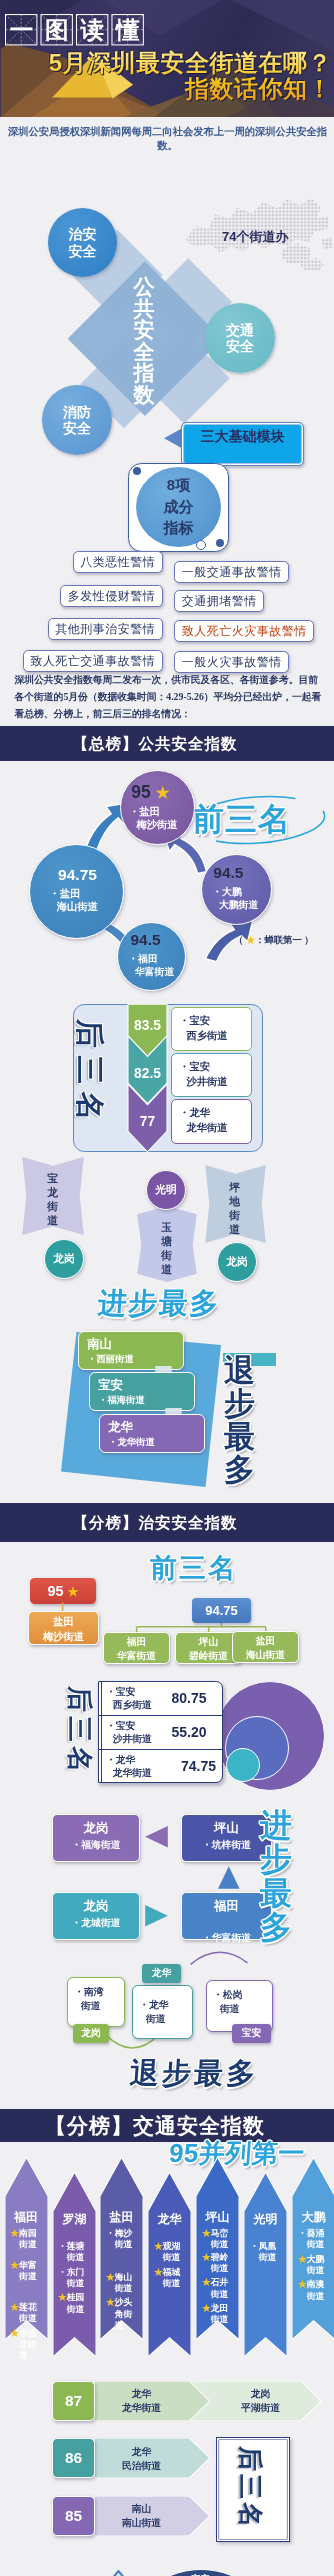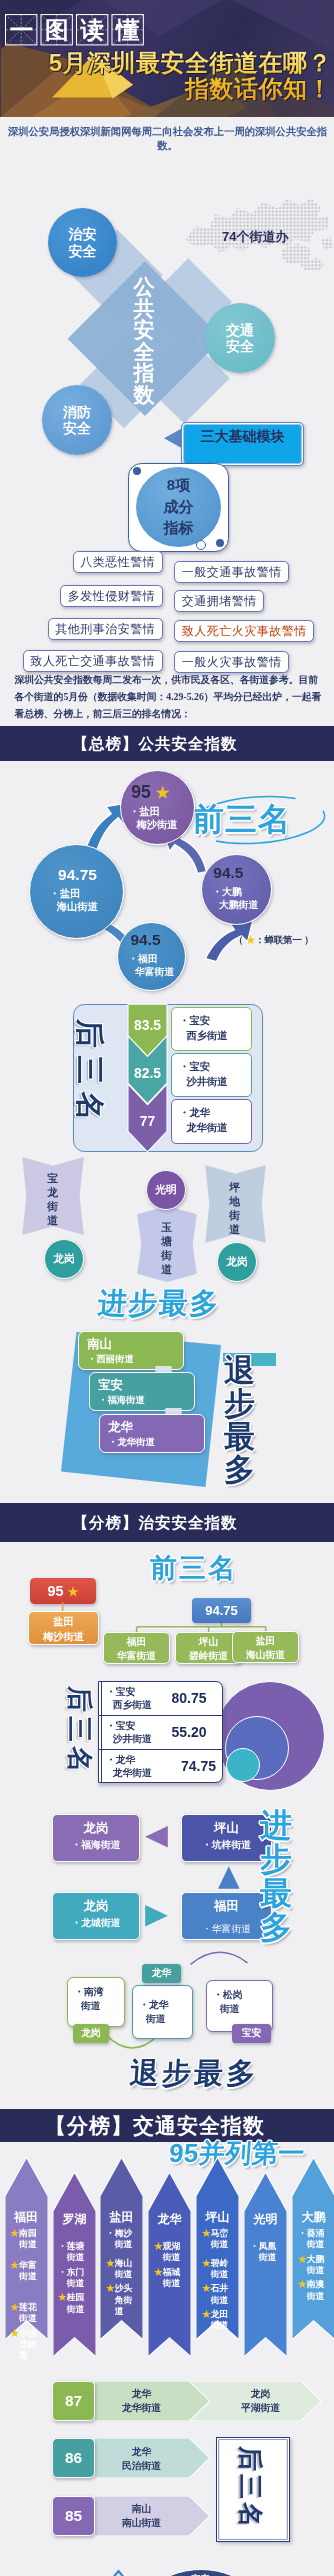--- a/index.html
+++ b/index.html
@@ -230,21 +230,21 @@
 <div class="abs sh" style="left:52px;top:1814px;width:88px;height:48px;background:#8a6cb4;border:1.5px solid #fff;border-radius:5.2px;box-sizing:border-box;text-align:center;color:#fff">
       <div style="font-size:12.4px;font-weight:bold;margin-top:5.2px">龙岗</div>
       <div style="font-size:9.8px;font-weight:bold;margin-top:2.1px">・福海街道</div>
     </div>
 <div class="abs sh" style="left:181px;top:1814px;width:91px;height:48px;background:#4a55a8;border:1.5px solid #fff;border-radius:5.2px;box-sizing:border-box;text-align:center;color:#fff">
       <div style="font-size:12.4px;font-weight:bold;margin-top:5.2px">坪山</div>
       <div style="font-size:9.8px;font-weight:bold;margin-top:2.1px">・坑梓街道</div>
     </div>
 <div class="abs sh" style="left:181px;top:1892px;width:91px;height:48px;background:#4a82c8;border:1.5px solid #fff;border-radius:5.2px;box-sizing:border-box;text-align:center;color:#fff">
       <div style="font-size:12.4px;font-weight:bold;margin-top:5.2px">福田</div>
-      <div style="font-size:9.8px;font-weight:normal;margin-top:8px">・华富街道</div>
+      <div style="font-size:9.8px;font-weight:bold;margin-top:17px">・华富街道</div>
     </div>
 <div class="abs sh" style="left:52px;top:1892px;width:88px;height:48px;background:#42aabe;border:1.5px solid #fff;border-radius:5.2px;box-sizing:border-box;text-align:center;color:#fff">
       <div style="font-size:12.4px;font-weight:bold;margin-top:5.2px">龙岗</div>
       <div style="font-size:9.8px;font-weight:bold;margin-top:2.1px">・龙城街道</div>
     </div>
 <svg class="abs" style="left:145px;top:1826px" width="23" height="21.6" viewBox="0 0 44 42">
       <polygon points="44,0 44,42 0,21" fill="#8a6cb4"></polygon>
     </svg>
 <svg class="abs" style="left:218px;top:1866px" width="21.6" height="23" viewBox="0 0 42 44">
       <polygon points="0,44 42,44 21,0" fill="#4a7fc8"></polygon>
@@ -287,38 +287,38 @@
 <div class="abs" style="left:58px;top:2241px;width:36px;font-size:8.8px;font-weight:bold;color:#fff;line-height:11.3px;text-indent:-8.8px;padding-left:8.8px">
       <div style="margin-bottom:3.1px">・莲塘<br>街道</div>
       <div style="margin-bottom:3.1px">・东门<br>街道</div>
       <div style="margin-bottom:3.1px"><span style="color:#f5c321">★</span>桂园<br>街道</div>
     </div>
 <svg class="abs" style="left:100px;top:2157px" width="43" height="183" viewBox="0 0 84 356">
       <polygon points="42,0 84,76 84,356 42,319 0,356 0,76" fill="#5a5ca8" stroke="#fff" stroke-width="2"></polygon>
     </svg>
 <div class="abs" style="left:100px;top:2209px;width:43px;text-align:center;font-size:12px;font-weight:bold;color:#fff">盐田</div>
 <div class="abs" style="left:106px;top:2228px;width:36px;font-size:8.8px;font-weight:bold;color:#fff;line-height:11.3px;text-indent:-8.8px;padding-left:8.8px">
-      <div style="margin-bottom:7px">・梅沙<br>街道</div>
+      <div style="margin-bottom:21px">・梅沙<br>街道</div>
       <div style="margin-bottom:3.1px"><span style="color:#f5c321">★</span>海山<br>街道</div>
       <div style="margin-bottom:3.1px"><span style="color:#f5c321">★</span>沙头<br>角街<br>道</div>
     </div>
 <svg class="abs" style="left:148px;top:2172px" width="43" height="185" viewBox="0 0 84 360">
       <polygon points="42,0 84,76 84,360 42,323 0,360 0,76" fill="#4a5cb8" stroke="#fff" stroke-width="2"></polygon>
     </svg>
 <div class="abs" style="left:148px;top:2211px;width:43px;text-align:center;font-size:12px;font-weight:bold;color:#fff">龙华</div>
 <div class="abs" style="left:154px;top:2241px;width:36px;font-size:8.8px;font-weight:bold;color:#fff;line-height:11.3px;text-indent:-8.8px;padding-left:8.8px">
       <div style="margin-bottom:3.1px"><span style="color:#f5c321">★</span>观湖<br>街道</div>
       <div style="margin-bottom:3.1px"><span style="color:#f5c321">★</span>福城<br>街道</div>
     </div>
 <svg class="abs" style="left:196px;top:2157px" width="43" height="183" viewBox="0 0 84 356">
       <polygon points="42,0 84,76 84,356 42,319 0,356 0,76" fill="#3c68c6" stroke="#fff" stroke-width="2"></polygon>
     </svg>
 <div class="abs" style="left:196px;top:2209px;width:43px;text-align:center;font-size:12px;font-weight:bold;color:#fff">坪山</div>
 <div class="abs" style="left:202px;top:2228px;width:36px;font-size:8.8px;font-weight:bold;color:#fff;line-height:11.3px;text-indent:-8.8px;padding-left:8.8px">
-      <div style="margin-bottom:7px"><span style="color:#f5c321">★</span>马峦<br>街道</div>
+      <div style="margin-bottom:1px"><span style="color:#f5c321">★</span>马峦<br>街道</div>
       <div style="margin-bottom:3.1px"><span style="color:#f5c321">★</span>碧岭<br>街道</div>
       <div style="margin-bottom:3.1px"><span style="color:#f5c321">★</span>石井<br>街道</div>
       <div style="margin-bottom:3.1px"><span style="color:#f5c321">★</span>龙田<br>街道</div>
     </div>
 <svg class="abs" style="left:244px;top:2172px" width="43" height="185" viewBox="0 0 84 360">
       <polygon points="42,0 84,76 84,360 42,323 0,360 0,76" fill="#4a82d2" stroke="#fff" stroke-width="2"></polygon>
     </svg>
 <div class="abs" style="left:244px;top:2211px;width:43px;text-align:center;font-size:12px;font-weight:bold;color:#fff">光明</div>
 <div class="abs" style="left:250px;top:2241px;width:36px;font-size:8.8px;font-weight:bold;color:#fff;line-height:11.3px;text-indent:-8.8px;padding-left:8.8px">
       <div style="margin-bottom:3.1px">・凤凰<br>街道</div>

